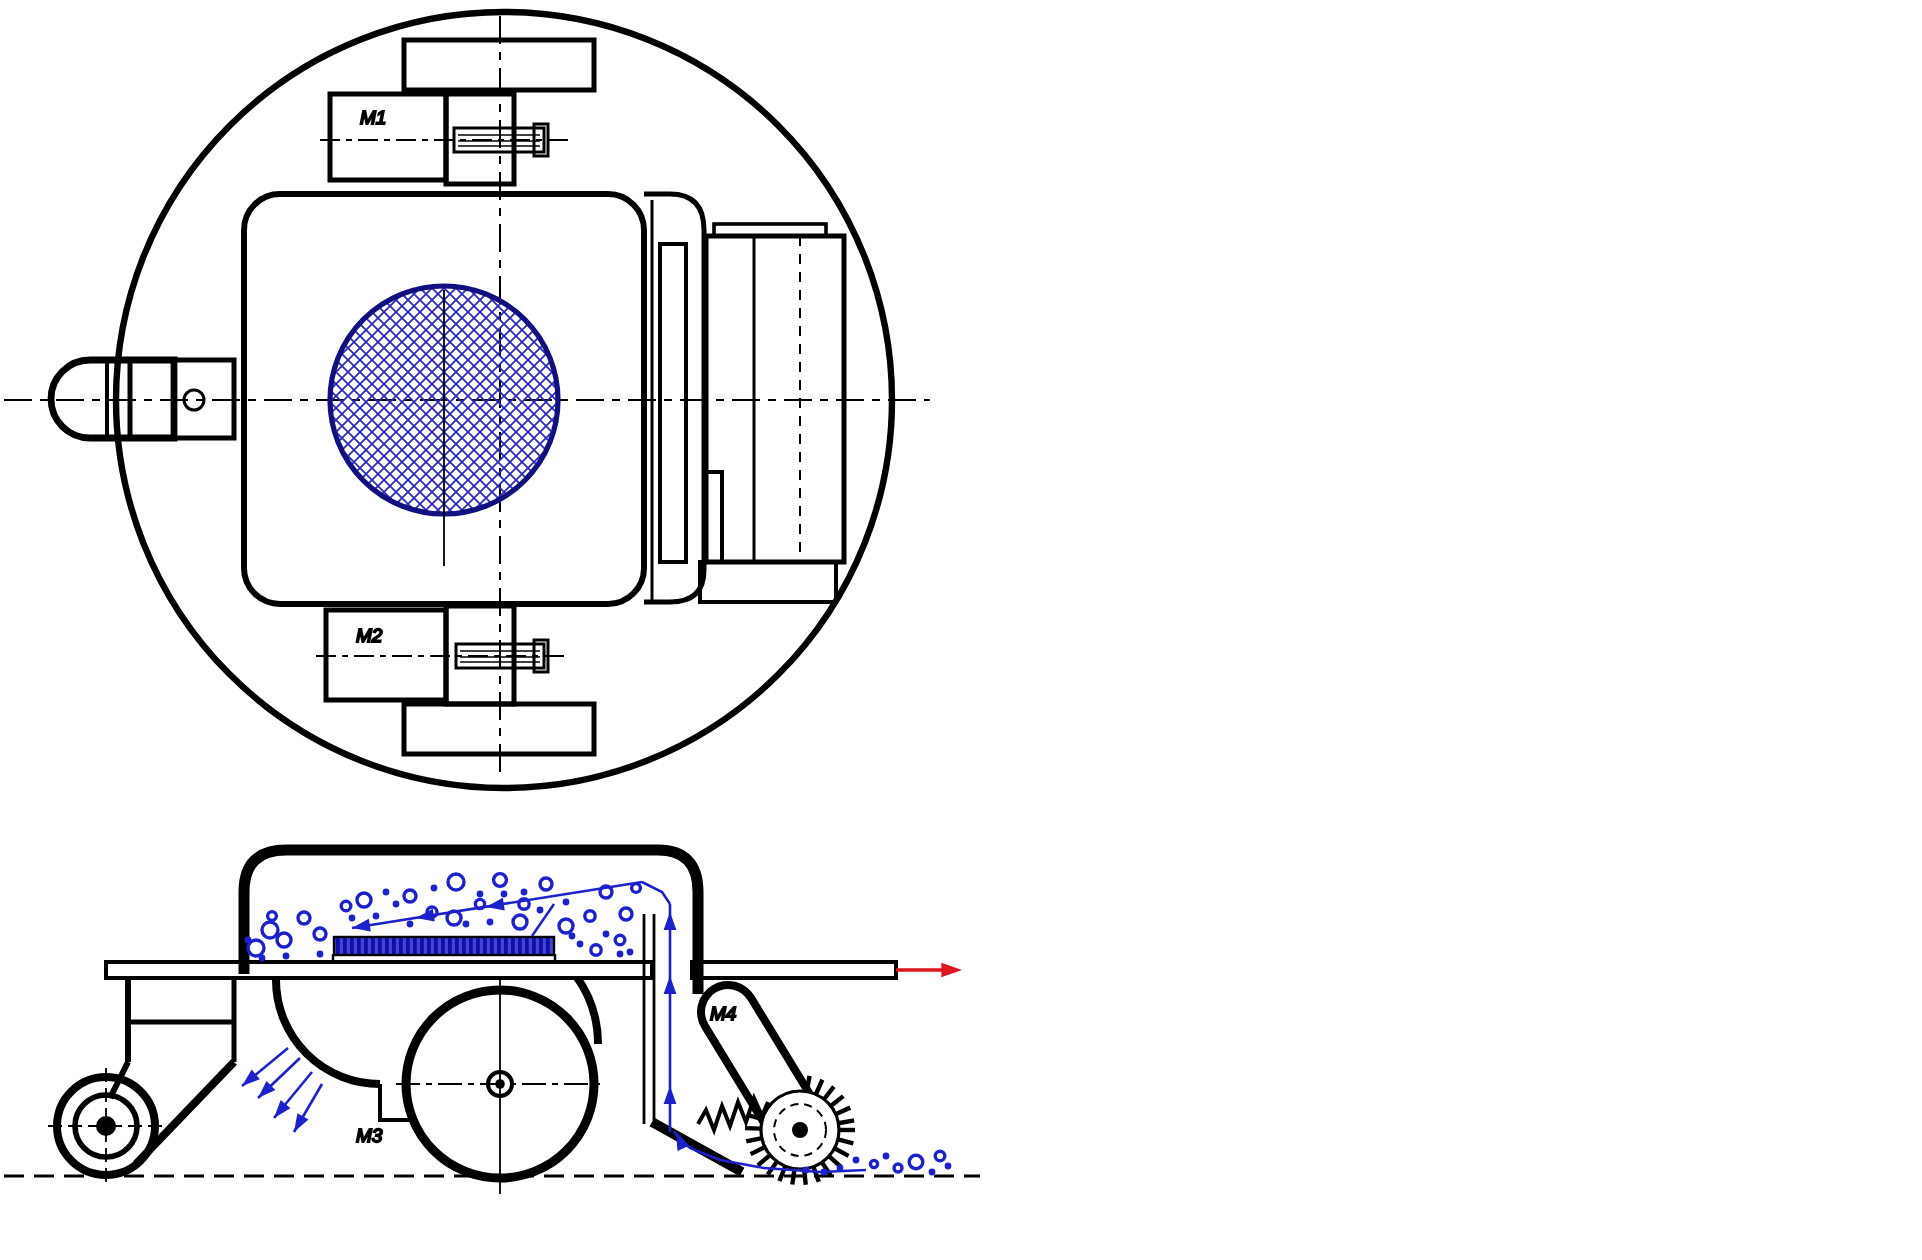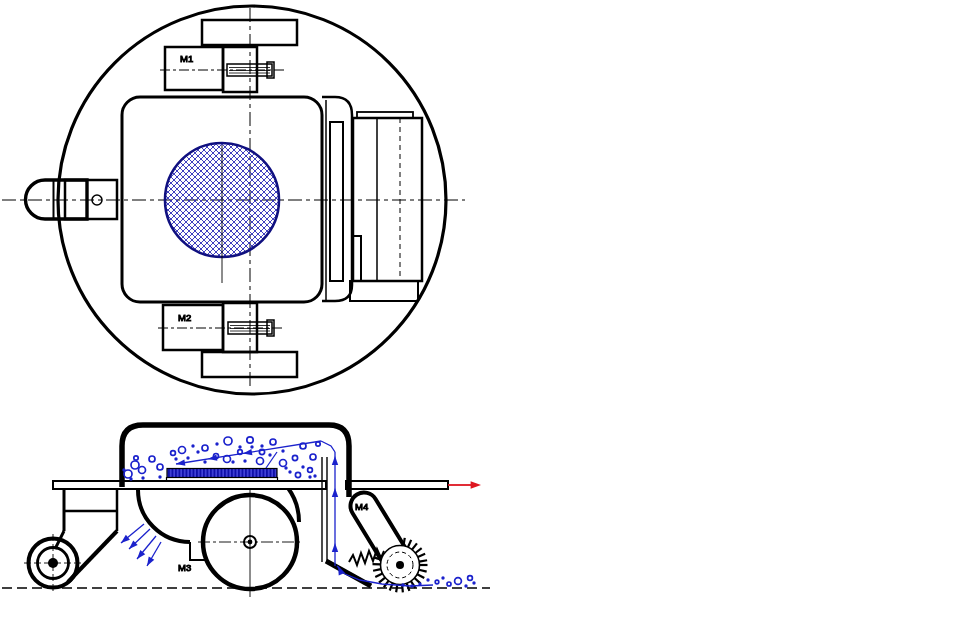--- a/index.html
+++ b/index.html
@@ -1,17 +1,17 @@
 <!DOCTYPE html>
 <html style="--ink: #000000; --debris: #1B22CC; --hatch_circle: #2A2AB8; --hatch_outline: #101080; --tray_dark: #0F0FA8; --tray_light: #4343D8; --arrow_red: #DE1620; --background: #FFFFFF;"><head>
 <meta charset="utf-8">
 <style>
   html,body{margin:0;padding:0;background:#fff;}
   #stage{position:relative;width:961px;height:630px;background:var(--background,#fff);overflow:hidden;
-         font-family:"Liberation Sans", sans-serif;}
+         font-family:"Liberation Sans", sans-serif;font-style:italic;}
   svg{position:absolute;left:0;top:0;}
   text{font-family:"Liberation Sans", sans-serif;font-size:9.5px;fill:#000;}
 </style>
 </head>
 <body>
 
 <div id="stage">
 <svg width="961" height="630" viewBox="0 0 961 630">
   <defs>
     <pattern id="xhatch" width="6" height="6" patternUnits="userSpaceOnUse">

